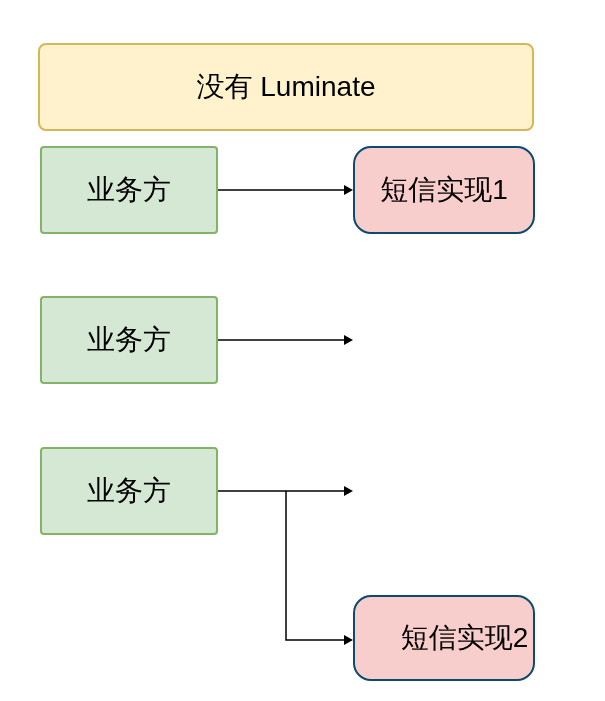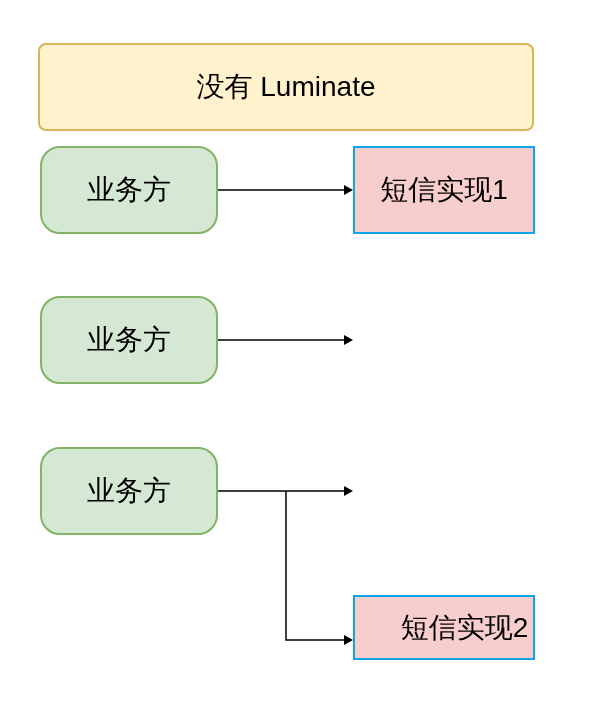--- a/index.html
+++ b/index.html
@@ -35,33 +35,33 @@
     width: 496px; height: 88px;
     background: #FFF2CC;
     border: 2px solid #D6B656;
     border-radius: 8px;
   }
   .source-box {
     left: 40px;
     width: 178px; height: 88px;
     background: #D5E8D4;
     border: 2px solid #82B366;
-    border-radius: 20px;
+    border-radius: 4px;
   }
   .target-box {
     left: 353px;
     width: 182px; height: 88px;
     background: #F8CECC;
-    border: 2px solid #0ea5e9;
-    border-radius: 0;
+    border: 2px solid #0c4a6e;
+    border-radius: 18px;
   }
   .row1 { top: 146px; }
   .row2 { top: 296px; }
   .row3 { top: 447px; }
-  .row4 { top: 595px; height: 65px; padding-left: 41px; }
+  .row4 { top: 595px; height: 86px; padding-left: 41px; }
 </style>
 </head>
 <body>
 
 <div class="canvas">
 
   <svg class="connectors" viewBox="0 0 605 701" xmlns="http://www.w3.org/2000/svg">
     <defs>
       <marker id="arrowhead" markerUnits="userSpaceOnUse" markerWidth="12" markerHeight="12" refX="0" refY="5" orient="auto">
         <path d="M0,0 L9,5 L0,10 Z" fill="#000000"></path>

